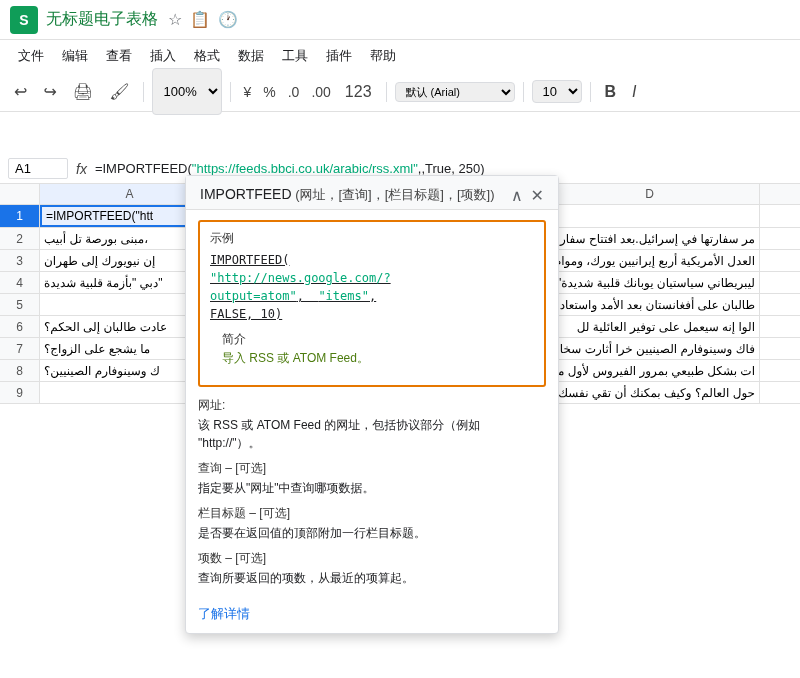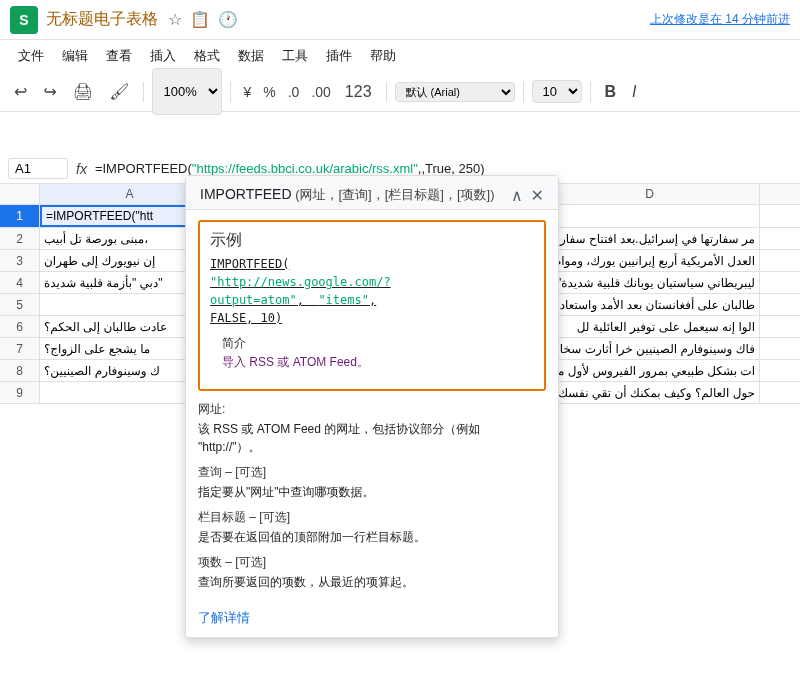--- a/index.html
+++ b/index.html
@@ -6,21 +6,21 @@
     body { font-family: Arial, sans-serif; font-size: 13px; background: #fff; width: 800px; height: 678px; overflow: hidden; }
 
     
     .title-bar {
       display: flex; align-items: center; padding: 6px 10px; background: #fff; border-bottom: 1px solid #e0e0e0; height: 40px;
     }
     .title-bar .app-icon {
       width: 28px; height: 28px; background: #0f9d58; border-radius: 4px; display: flex; align-items: center; justify-content: center; margin-right: 8px; flex-shrink: 0;
     }
     .title-bar .app-icon span { color: white; font-weight: bold; font-size: 14px; }
-    .title-bar .doc-title { font-size: 16px; font-weight: 400; color: #a16207; margin-right: 10px; }
+    .title-bar .doc-title { font-size: 16px; font-weight: 400; color: #15803d; margin-right: 10px; }
     .title-bar .title-icons { display: flex; align-items: center; gap: 8px; color: #5f6368; font-size: 16px; }
     .title-bar .last-saved { margin-left: auto; color: #5f6368; font-size: 12px; text-decoration: underline; color: #1a73e8; }
 
     
     .menu-bar {
       display: flex; align-items: center; padding: 2px 10px; background: #fff; height: 32px; gap: 2px;
     }
     .menu-item { padding: 4px 8px; font-size: 13px; color: #202124; cursor: pointer; border-radius: 4px; white-space: nowrap; }
 
     
@@ -87,25 +87,25 @@
     }
     .tooltip-func-name { font-size: 14px; font-weight: 500; color: #202124; }
     .tooltip-header-icons { display: flex; gap: 8px; align-items: center; color: #5f6368; font-size: 16px; cursor: pointer; }
     .tooltip-example-box {
       margin: 10px 12px;
       border: 2px solid #e67700;
       border-radius: 3px;
       padding: 8px 10px;
       background: #fff;
     }
-    .example-label { font-size: 16px; color: #333; margin-bottom: 4px; }
+    .example-label { font-size: 12px; color: #333; margin-bottom: 4px; }
     .example-code { font-family: monospace; font-size: 12px; color: #202124; line-height: 1.5; text-decoration: underline; }
     .example-code .str { color: #0a7; }
     .intro-label { font-size: 12px; color: #333; margin: 0 12px 2px 12px; }
-    .intro-text { font-size: 12px; color: #701a75; margin: 0 12px 10px 12px; }
+    .intro-text { font-size: 12px; color: #4d7c0f; margin: 0 12px 10px 12px; }
     .param-section { padding: 0 12px 6px 12px; }
     .param-name { font-size: 12px; color: #333; margin-bottom: 2px; }
     .param-desc { font-size: 12px; color: #202124; margin-bottom: 8px; line-height: 1.5; }
     .learn-more { color: #1a73e8; font-size: 13px; cursor: pointer; padding: 4px 24px 10px 12px; display: block; }
     .tooltip-func-sig { font-size: 13px; color: #444; }
 
     .bold-btn { font-weight: bold; }
     .italic-btn { font-style: italic; }
   </style>
 </head>
@@ -114,21 +114,20 @@
 <div class="title-bar">
   <div class="app-icon">
     <span>S</span>
   </div>
   <span class="doc-title">无标题电子表格</span>
   <div class="title-icons">
     <span>☆</span>
     <span>📋</span>
     <span>🕐</span>
   </div>
-  <a class="last-saved">上次修改是在 14 分钟前进</a>
 </div>
 
 <div class="menu-bar">
   <span class="menu-item">文件</span>
   <span class="menu-item">编辑</span>
   <span class="menu-item">查看</span>
   <span class="menu-item">插入</span>
   <span class="menu-item">格式</span>
   <span class="menu-item">数据</span>
   <span class="menu-item">工具</span>

